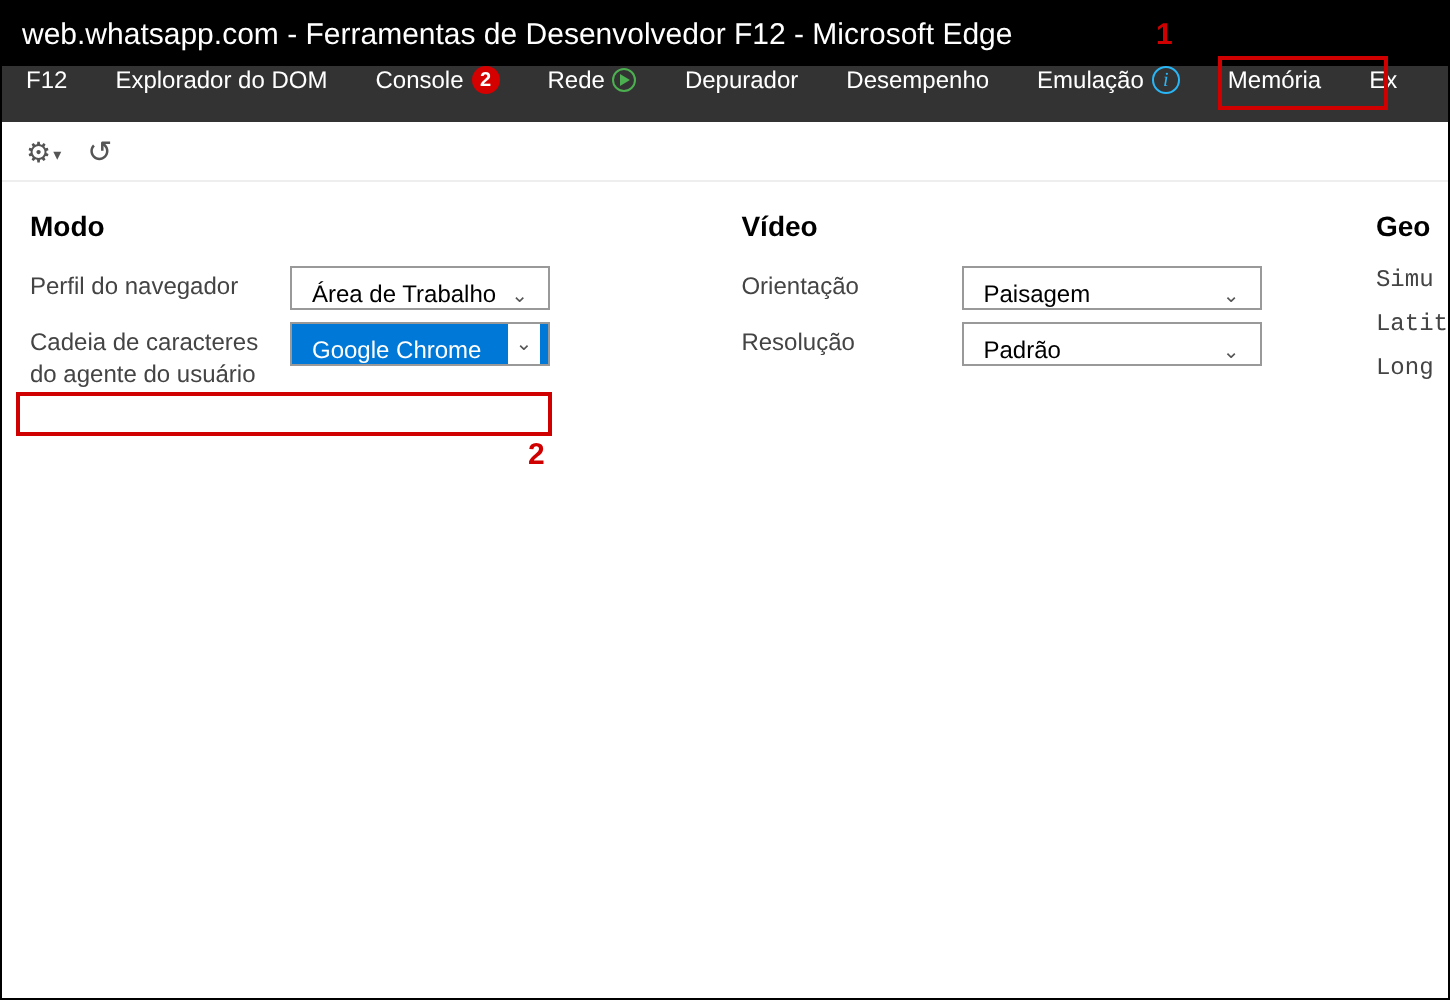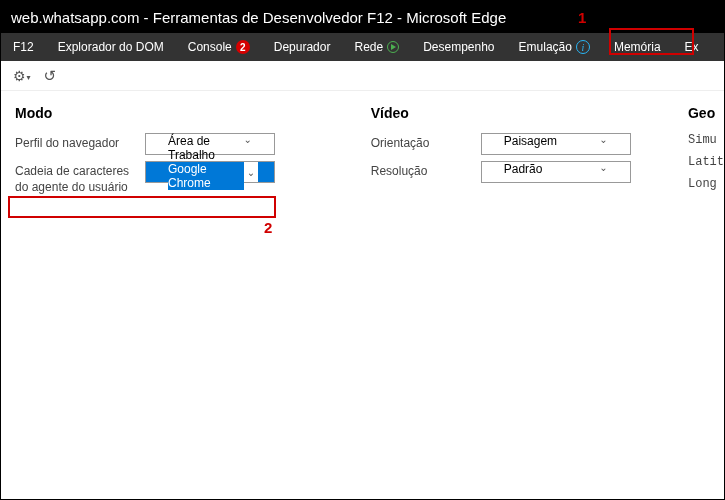--- a/index.html
+++ b/index.html
@@ -19,21 +19,21 @@
     display: flex;
     align-items: center;
     padding: 16px 10px;
     font-size: 15px;
   }
   .tabbar {
     background: #333;
     color: #fff;
     height: 28px;
     display: flex;
-    align-items: center;
+    align-items: flex-start;
     font-size: 12px;
     position: relative;
   }
   .tab {
     display: flex;
     align-items: center;
     padding: 0 12px;
     cursor: pointer;
     white-space: nowrap;
     gap: 4px;
@@ -104,23 +104,23 @@
     font-size:12px;
     line-height:1.3;
     padding-top:3px;
   }
   .col-video .row-label{width:110px;}
   .select {
     border:1px solid #999;
     height:22px;
     width:130px;
     display:flex;
-    align-items:flex-start;
+    align-items:flex-end;
     justify-content:space-between;
-    padding:0 22px;
+    padding:0 10px;
     font-size:12px;
     background:#fff;
     cursor:pointer;
   }
   .select.wide{width:150px;}
   .select .chev{font-size:10px;color:#555;}
   .select.highlight {
     background:#0078d7;color:#fff;
   }
   .select.highlight .chev{color:#fff;background:#fff;color:#555;width:16px;height:20px;display:flex;align-items:center;justify-content:center;margin-right:-6px;}
@@ -146,26 +146,26 @@
       <span>F12</span>
     </div>
   <div class="tab">
       <span>Explorador do DOM</span>
     </div>
   <div class="tab">
     <span>Console</span>
     <span class="badge-red">2</span>
   </div>
   <div class="tab">
-      <span>Depurador</span>
-    </div>
-  <div class="tab">
     <span>Rede</span>
     <span class="net-icon"></span>
   </div>
+  <div class="tab">
+      <span>Depurador</span>
+    </div>
   <div class="tab">
       <span>Desempenho</span>
     </div>
   <div class="tab active">
     <span>Emulação</span>
     <span class="info-icon">i</span>
   </div>
   <div class="tab">
       <span>Memória</span>
     </div>

